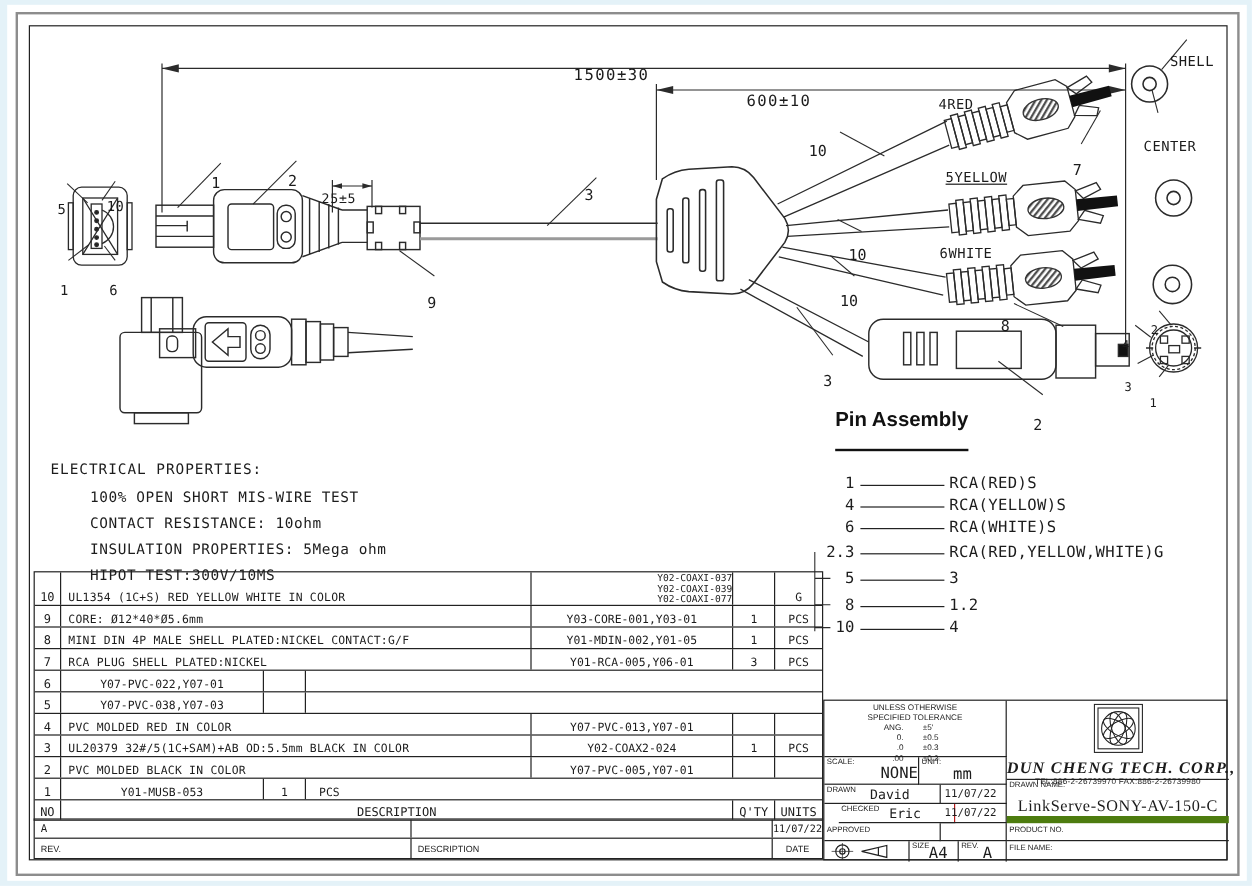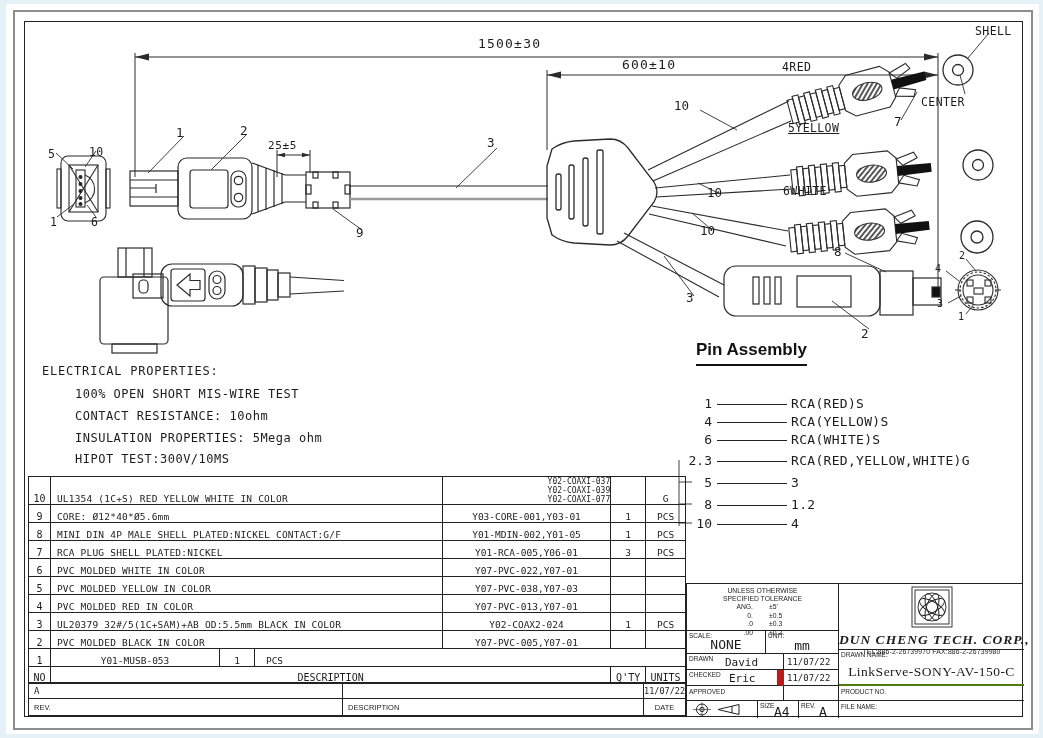--- a/index.html
+++ b/index.html
@@ -2,30 +2,30 @@
 <html><head>
 <meta charset="utf-8">
 <style>
   html,body{margin:0;padding:0;background:#e4f2f8;}
   .sheet{position:relative;width:1043px;height:738px;background:#e4f2f8;overflow:hidden;
          font-family:"DejaVu Sans Mono",monospace;color:#1c1c1c;}
   .paper{position:absolute;left:6px;top:4px;width:1033px;height:730px;background:#ffffff;}
   .frame-outer{position:absolute;left:13px;top:10px;width:1020px;height:720px;border:2px solid #8d8d8d;box-sizing:border-box;}
   .frame-inner{position:absolute;left:24px;top:21px;width:999px;height:696px;border:1.4px solid #222;box-sizing:border-box;}
   svg.art{position:absolute;left:0;top:0;}
-  .anno{position:absolute;white-space:nowrap;color:#1c1c1c;}
+  .anno{position:absolute;white-space:nowrap;color:#1c1c1c;margin-top:20px;}
   .dim{font-size:13px;letter-spacing:1.2px;}
   .dim-s{font-size:11px;letter-spacing:0.6px;}
   .lab{font-size:11.5px;letter-spacing:0.4px;}
   .co{font-size:12.5px;}
   .co-s{font-size:10px;}
   .elec{font-size:12px;letter-spacing:0.5px;}
   .elec-t{font-size:12px;letter-spacing:0.8px;}
   .pin-title{position:absolute;left:696px;top:340px;font-family:"Liberation Sans",sans-serif;
-             font-weight:bold;font-size:17px;border-bottom:2.5px solid #111;padding-bottom:4px;color:#111;}
+             font-weight:bold;font-size:17px;border-bottom:2.5px solid #111;padding-bottom:14px;color:#111;}
   .pin-row{position:absolute;left:676px;display:flex;align-items:center;font-size:13px;}
   .pin-num{width:36px;text-align:right;}
   .pin-line{width:70px;border-bottom:1.2px solid #222;height:1px;margin:0 4px 0 5px;}
   .pin-sig{letter-spacing:0.3px;}
   
   .bom{position:absolute;left:28px;top:476px;width:658px;border:1px solid #222;box-sizing:border-box;background:transparent;}
   .brow{display:flex;border-bottom:1px solid #222;box-sizing:border-box;align-items:stretch;}
   .brow:last-child{border-bottom:none;}
   .bc{border-right:1px solid #222;box-sizing:border-box;display:flex;align-items:flex-end;overflow:hidden;}
   .c-no{width:22px;justify-content:center;font-size:10px;}
@@ -249,21 +249,21 @@
   </svg>
 
   <span class="anno dim" style="left:478px;top:36px;">1500±30</span>
   <span class="anno dim" style="left:622px;top:57px;">600±10</span>
   <span class="anno dim-s" style="left:268px;top:139px;">25±5</span>
 
   <span class="anno lab" style="left:782px;top:60px;">4RED</span>
   <span class="anno lab" style="left:788px;top:121px;text-decoration:underline;">5YELLOW</span>
   <span class="anno lab" style="left:783px;top:184px;">6WHITE</span>
   <span class="anno lab" style="left:975px;top:24px;">SHELL</span>
-  <span class="anno lab" style="left:921px;top:95px;">CENTER</span>
+  <span class="anno lab" style="left:953px;top:95px;">CENTER</span>
 
   <span class="anno co" style="left:176px;top:125px;">1</span>
   <span class="anno co" style="left:240px;top:123px;">2</span>
   <span class="anno co" style="left:487px;top:135px;">3</span>
   <span class="anno co" style="left:356px;top:225px;">9</span>
   <span class="anno co" style="left:674px;top:98px;">10</span>
   <span class="anno co" style="left:707px;top:185px;">10</span>
   <span class="anno co" style="left:700px;top:223px;">10</span>
   <span class="anno co" style="left:686px;top:290px;">3</span>
   <span class="anno co" style="left:894px;top:114px;">7</span>
@@ -351,28 +351,26 @@
       </div>
     <div class="brow h18">
         <div class="bc c-no">7</div>
         <div class="bc c-ds">RCA PLUG SHELL PLATED:NICKEL</div>
         <div class="bc c-pn">Y01-RCA-005,Y06-01</div>
         <div class="bc c-qt">3</div>
         <div class="bc c-un">PCS</div>
       </div>
     <div class="brow h18">
         <div class="bc c-no">6</div>
-        <div class="bc c-ds">PVC MOLDED WHITE IN COLOR</div>
         <div class="bc c-pn">Y07-PVC-022,Y07-01</div>
         <div class="bc c-qt"></div>
         <div class="bc c-un"></div>
       </div>
     <div class="brow h18">
         <div class="bc c-no">5</div>
-        <div class="bc c-ds">PVC MOLDED YELLOW IN COLOR</div>
         <div class="bc c-pn">Y07-PVC-038,Y07-03</div>
         <div class="bc c-qt"></div>
         <div class="bc c-un"></div>
       </div>
     <div class="brow h18">
         <div class="bc c-no">4</div>
         <div class="bc c-ds">PVC MOLDED RED IN COLOR</div>
         <div class="bc c-pn">Y07-PVC-013,Y07-01</div>
         <div class="bc c-qt"></div>
         <div class="bc c-un"></div>
@@ -435,34 +433,34 @@
           <span class="k">.0</span>
           <span class="v">±0.3</span>
         </div>
       <div class="tolrow">
           <span class="k">.00</span>
           <span class="v">±0.2</span>
         </div>
     </div>
     <div class="cell" style="left:0;top:47px;width:79px;height:23px;border-right:1px solid #222;border-bottom:1px solid #222;">
       <span class="slab" style="position:absolute;left:2px;top:1px;">SCALE:</span>
-      <div class="bigv" style="text-align:center;margin-top:6px;">NONE</div>
+      <div class="bigv" style="text-align:right;margin-top:6px;">NONE</div>
     </div>
     <div class="cell" style="left:79px;top:47px;width:73px;height:23px;border-right:1px solid #222;border-bottom:1px solid #222;">
       <span class="slab" style="position:absolute;left:2px;top:1px;">UNIT:</span>
       <div class="bigv" style="text-align:center;margin-top:7px;">mm</div>
     </div>
     <div class="cell" style="left:0;top:70px;width:97px;height:16px;border-right:1px solid #222;border-bottom:1px solid #222;">
       <span class="slab" style="position:absolute;left:2px;top:1px;">DRAWN</span>
       <span class="hand" style="position:absolute;left:38px;top:2px;">David</span>
     </div>
     <div class="cell" style="left:97px;top:70px;width:55px;height:16px;border-right:1px solid #222;border-bottom:1px solid #222;">
       <span style="font-size:9px;position:absolute;left:3px;top:3px;">11/07/22</span>
     </div>
-    <div class="cell" style="left:0;top:86px;width:97px;height:16px;border-right:7px solid #b91c1c;border-bottom:1px solid #222;">
+    <div class="cell" style="left:12px;top:86px;width:97px;height:16px;border-right:1px solid #b91c1c;border-bottom:1px solid #222;">
       <span class="slab" style="position:absolute;left:2px;top:1px;">CHECKED</span>
       <span class="hand" style="position:absolute;left:42px;top:2px;">Eric</span>
     </div>
     <div class="cell" style="left:97px;top:86px;width:55px;height:16px;border-right:1px solid #222;border-bottom:1px solid #222;">
       <span style="font-size:9px;position:absolute;left:3px;top:3px;">11/07/22</span>
     </div>
     <div class="cell" style="left:0;top:102px;width:97px;height:15px;border-right:1px solid #222;border-bottom:1px solid #222;">
       <span class="slab" style="position:absolute;left:2px;top:2px;">APPROVED</span>
     </div>
     <div class="cell" style="left:97px;top:102px;width:55px;height:15px;border-right:1px solid #222;border-bottom:1px solid #222;"></div>
@@ -494,21 +492,21 @@
           <circle cx="21" cy="21" r="14"></circle>
           <ellipse cx="21" cy="21" rx="14" ry="5.5" transform="rotate(30 21 21)"></ellipse>
           <ellipse cx="21" cy="21" rx="14" ry="5.5" transform="rotate(70 21 21)"></ellipse>
           <ellipse cx="21" cy="21" rx="14" ry="5.5" transform="rotate(110 21 21)"></ellipse>
           <ellipse cx="21" cy="21" rx="14" ry="5.5" transform="rotate(150 21 21)"></ellipse>
         </g>
       </svg>
       <div class="company">DUN CHENG TECH. CORP.,</div>
       <div class="telfax">TEL:886-2-26739970 FAX:886-2-26739980</div>
     </div>
-    <div class="cell" style="left:152px;top:66px;width:185px;height:36px;border-bottom:2px solid #4d7c0f;">
+    <div class="cell" style="left:152px;top:66px;width:185px;height:36px;border-bottom:6px solid #4d7c0f;">
       <span class="slab" style="position:absolute;left:2px;top:1px;">DRAWN NAME:</span>
       <div class="dname" style="text-align:center;margin-top:14px;">LinkServe-SONY-AV-150-C</div>
     </div>
     <div class="cell" style="left:152px;top:102px;width:185px;height:15px;border-bottom:1px solid #222;">
       <span class="slab" style="position:absolute;left:2px;top:2px;">PRODUCT NO.</span>
     </div>
     <div class="cell" style="left:152px;top:117px;width:185px;height:17px;">
       <span class="slab" style="position:absolute;left:2px;top:2px;">FILE NAME:</span>
     </div>
   </div>

